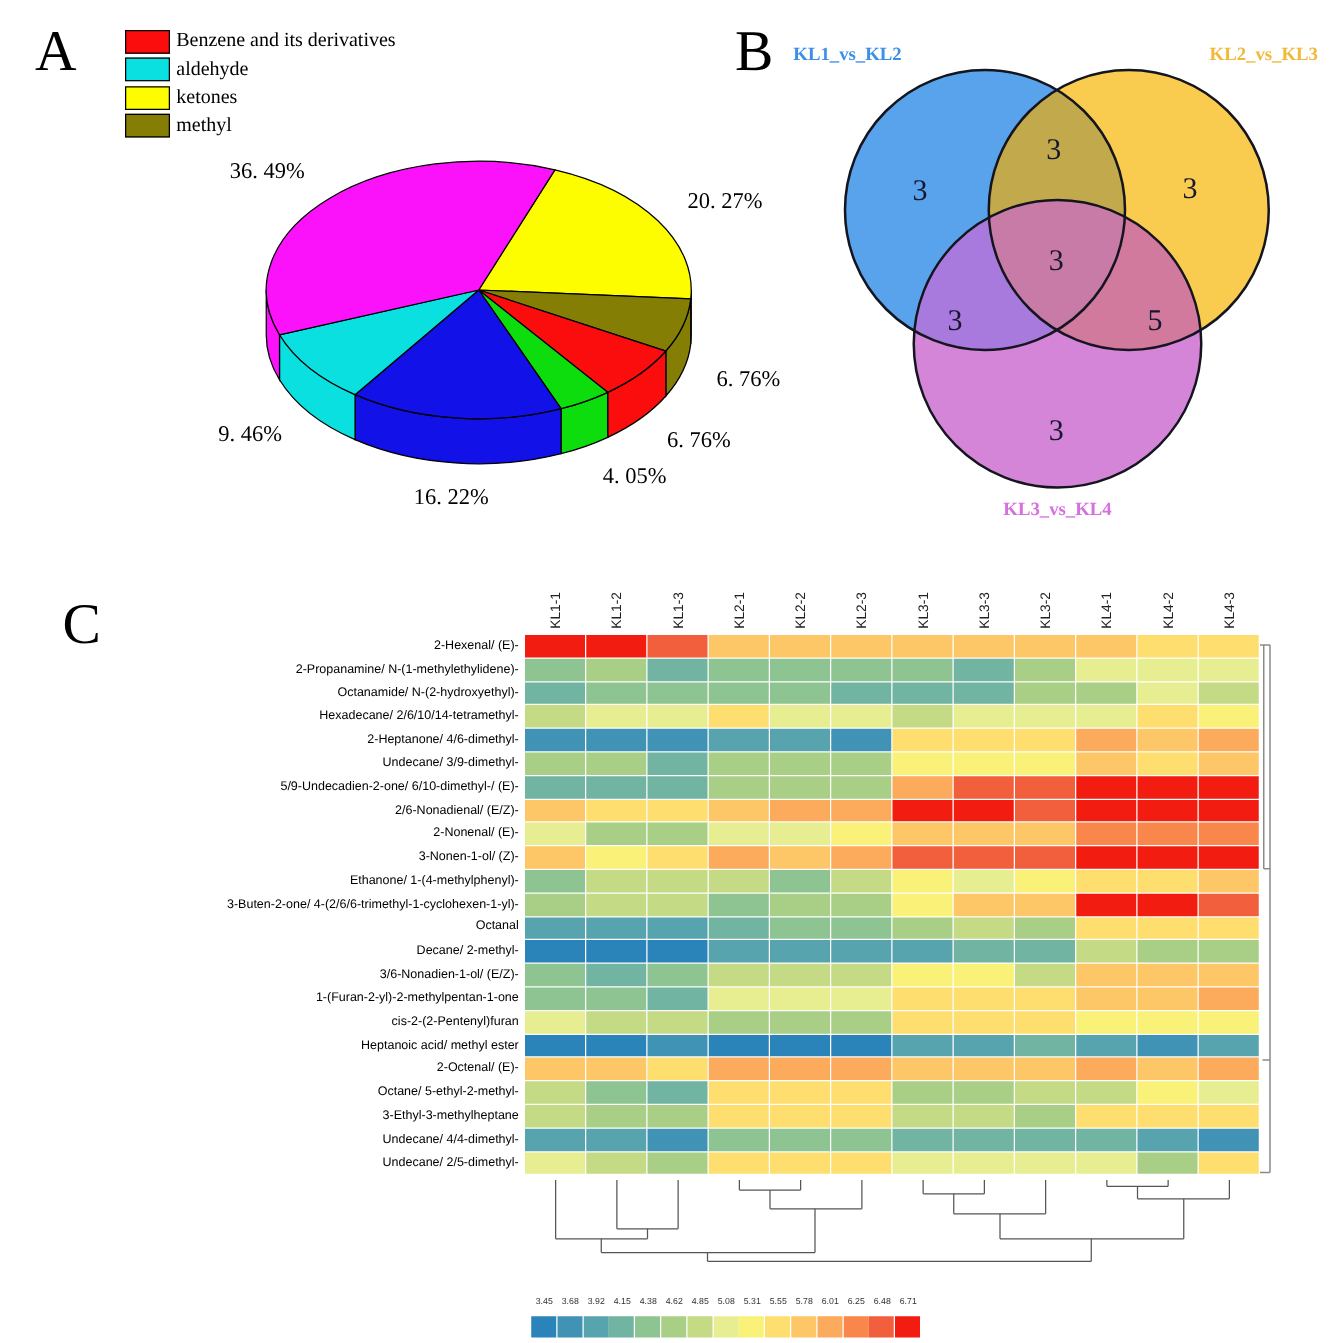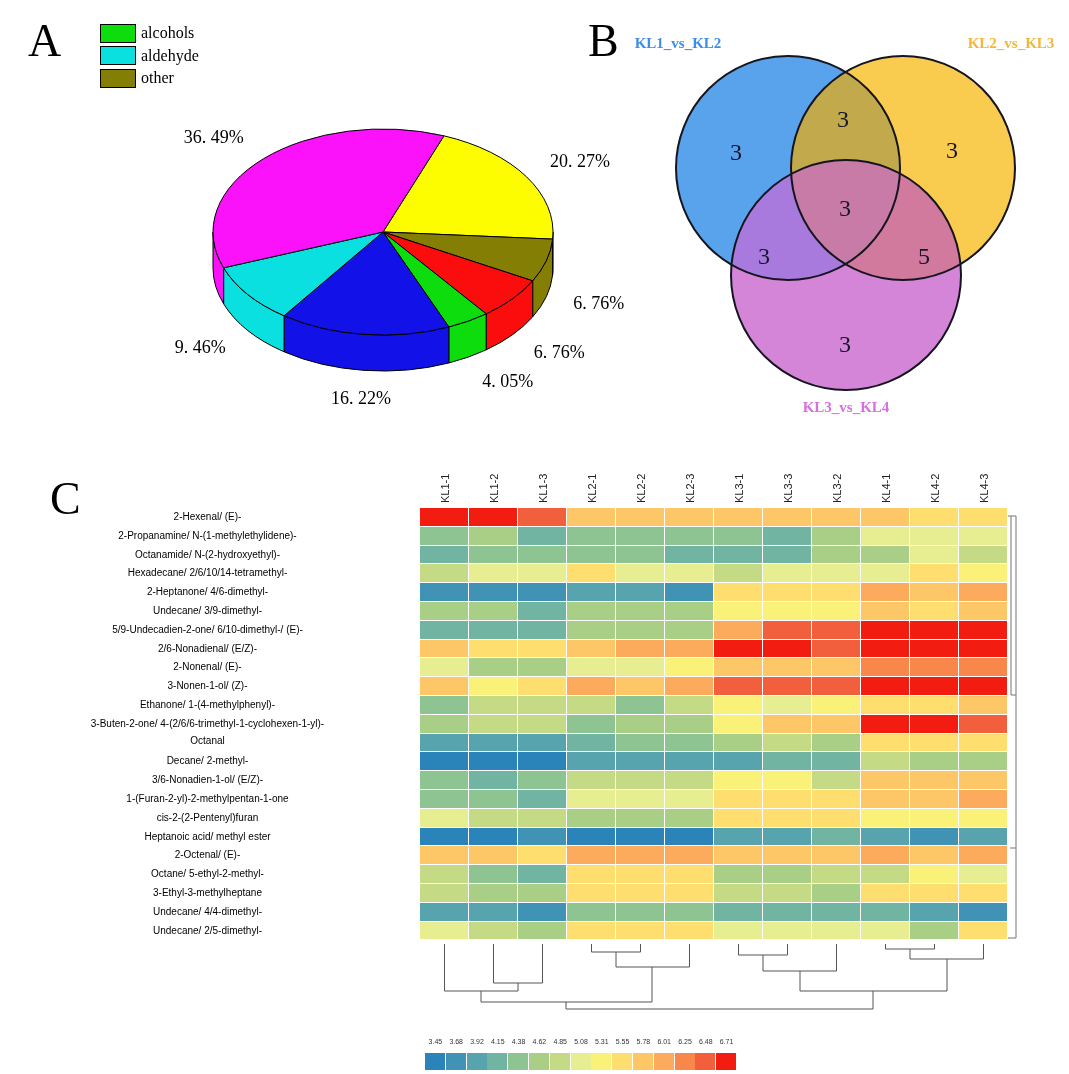--- a/index.html
+++ b/index.html
@@ -8,21 +8,21 @@
   .panel-letter{position:absolute;font-size:46px;color:#000;font-family:"Liberation Serif",serif;}
   #overlay-svg{position:absolute;left:0;top:0;pointer-events:none;}
   #legend{position:absolute;left:100px;top:22px;}
   .legend-item{display:flex;align-items:center;height:22.5px;}
   .legend-swatch{width:36px;height:19px;border:1px solid #000;box-sizing:border-box;flex:none;}
   .legend-label{font-size:16px;color:#000;margin-left:5px;white-space:nowrap;
                 font-family:"Liberation Serif",serif;}
   .pct{position:absolute;font-size:18px;color:#000;white-space:nowrap;
        font-family:"Liberation Serif",serif;}
   .hm-cell{position:absolute;}
-  .hm-rowlabel{position:absolute;left:0;width:415px;text-align:center;font-size:10px;
+  .hm-rowlabel{position:absolute;left:0;width:415px;text-align:right;font-size:10px;
                line-height:12px;color:#000;font-family:"Liberation Sans",sans-serif;white-space:nowrap;}
   .hm-collabel{position:absolute;font-size:11px;color:#222;font-family:"Liberation Sans",sans-serif;
                transform:rotate(-90deg);transform-origin:0 0;white-space:nowrap;}
   .cb-seg{position:absolute;top:1053px;height:17px;}
   .cb-tick{position:absolute;top:1038px;font-size:7px;color:#333;transform:translateX(-50%);
            font-family:"Liberation Sans",sans-serif;white-space:nowrap;}
 </style>
 </head>
 <body>
 
@@ -128,30 +128,34 @@
         <line x1="1010" y1="848" x2="1016" y2="848" stroke="#8a8a8a" stroke-width="1.2"></line>
       </g>
   </svg>
 
   <div class="panel-letter" style="left:28px;top:14px;">A</div>
   <div class="panel-letter" style="left:588px;top:14px;">B</div>
   <div class="panel-letter" style="left:50px;top:472px;">C</div>
 
   <div id="legend">
       <div class="legend-item">
-        <div class="legend-swatch" style="background: rgb(13, 221, 13);"></div>
-        <div class="legend-label">alcohols</div>
+        <div class="legend-swatch" style="background: rgb(251, 13, 13);"></div>
+        <div class="legend-label">Benzene and its derivatives</div>
       </div>
       <div class="legend-item">
         <div class="legend-swatch" style="background: rgb(10, 224, 224);"></div>
         <div class="legend-label">aldehyde</div>
       </div>
       <div class="legend-item">
+        <div class="legend-swatch" style="background: rgb(253, 253, 0);"></div>
+        <div class="legend-label">ketones</div>
+      </div>
+      <div class="legend-item">
         <div class="legend-swatch" style="background: rgb(133, 126, 4);"></div>
-        <div class="legend-label">other</div>
+        <div class="legend-label">methyl</div>
       </div>
     </div>
   <div id="pie-labels">
       <div class="pct" style="left: 549.959px; top: 160.505px; transform: translateY(-50%);">20. 27%</div>
       <div class="pct" style="left: 573.204px; top: 302.953px; transform: translateY(-50%);">6. 76%</div>
       <div class="pct" style="left: 533.639px; top: 352.315px; transform: translateY(-50%);">6. 76%</div>
       <div class="pct" style="left: 482.236px; top: 381.09px; transform: translateY(-50%);">4. 05%</div>
       <div class="pct" style="left: 360.917px; top: 398.17px; transform: translate(-50%, -50%);">16. 22%</div>
       <div class="pct" style="left: 225.658px; top: 346.739px; transform: translate(-100%, -50%);">9. 46%</div>
       <div class="pct" style="left: 243.788px; top: 137.424px; transform: translate(-100%, -50%);">36. 49%</div>

